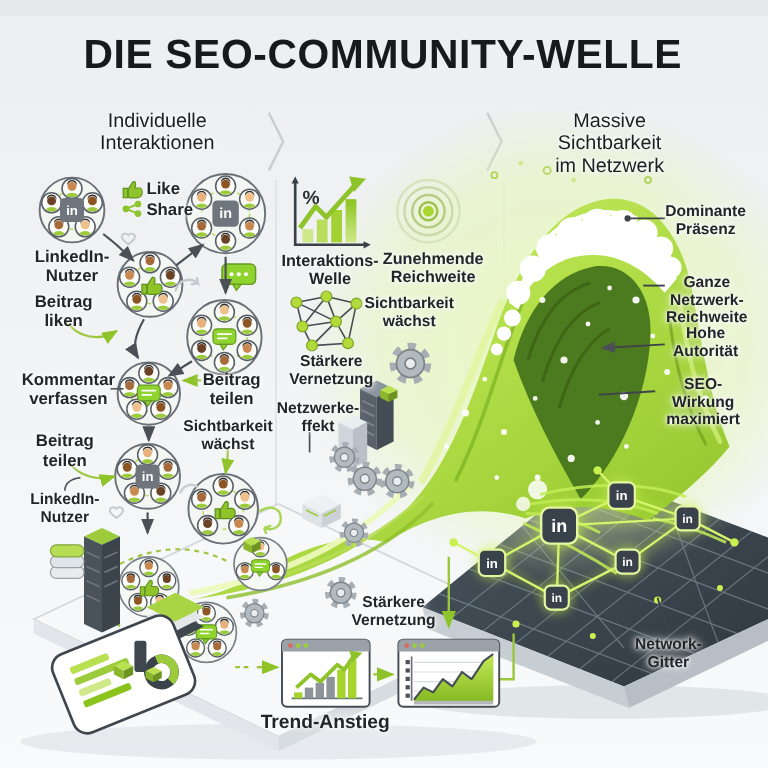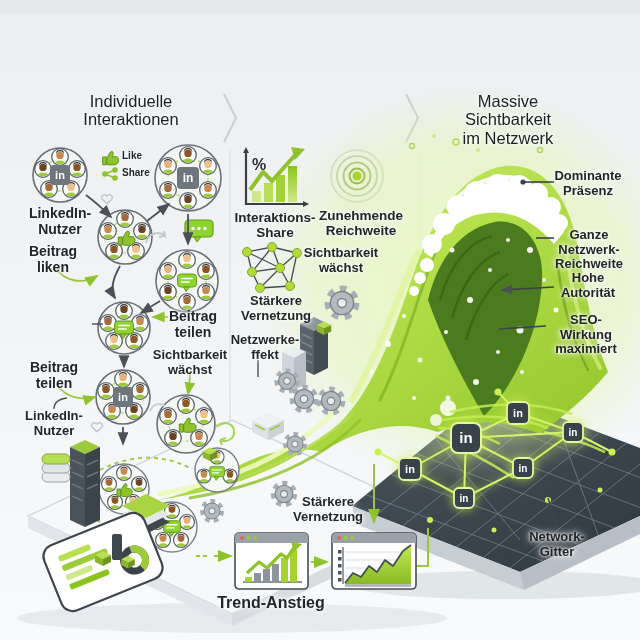--- a/index.html
+++ b/index.html
@@ -7,21 +7,21 @@
          background:linear-gradient(180deg,#eceef1 0%,#f1f3f5 45%,#f8fafb 100%);
          font-family:"Liberation Sans",sans-serif;}
   #art{position:absolute;left:0;top:0;z-index:1;}
   .lbl{position:absolute;z-index:2;transform:translateX(-50%);text-align:center;
        font-weight:700;font-size:13px;line-height:1.12;color:#222529;
        white-space:pre-line;
        text-shadow:0 0 3px #fff,0 0 6px rgba(255,255,255,.85),0 0 10px rgba(255,255,255,.7);}
   .hdr{font-size:16.5px;font-weight:400;color:#1b1e22;}
   .ttl{font-size:34px;font-weight:800;letter-spacing:.5px;color:#17191c;
        white-space:nowrap;text-shadow:none;}
-  .ls{transform:none;text-align:right;font-size:10px;}
+  .ls{transform:none;text-align:right;font-size:14px;}
   svg text{font-family:"Liberation Sans",sans-serif;}
 </style>
 </head>
 <body>
 
 <div id="stage">
 
 <svg id="art" width="640" height="640" viewBox="0 0 640 640">
 <defs>
   <linearGradient id="gWave" x1="0" y1="0" x2="1" y2="1">
@@ -569,43 +569,46 @@
           <line x1="13" y1="27" x2="79" y2="27"></line>
           <line x1="13" y1="35" x2="79" y2="35"></line>
           <line x1="13" y1="43" x2="79" y2="43"></line>
         </g>
   <path d="M13,51 L21,43 L29,46 L37,36 L45,41 L53,29 L61,35 L71,20 L79,14 L79,54 L13,54 Z" fill="#6a7278" opacity=".5"></path>
   <path d="M13,50 L21,40 L29,44 L37,33 L45,39 L53,27 L61,33 L71,18 L79,12 L79,51 L13,51 Z" fill="url(#gArea)"></path>
   <polyline points="13,50 21,40 29,44 37,33 45,39 53,27 61,33 71,18 79,12" fill="none" stroke="#464e55" stroke-width="1.8" stroke-linejoin="round"></polyline>
 </g>
 </svg>
 
+<div class="lbl ttl" style="left:319px;top:27px;">DIE SEO-COMMUNITY-WELLE</div>
 
 <div class="lbl hdr" style="left:131px;top:92px;">Individuelle
 Interaktionen</div>
 <div class="lbl hdr" style="left:508px;top:92px;">Massive Sichtbarkeit
 im Netzwerk</div>
 
 <div class="lbl ls" style="left:122px;top:150px;">Like</div>
 <div class="lbl ls" style="left:122px;top:167px;">Share</div>
 <div class="lbl" style="left:60px;top:206px;font-size:14px;">LinkedIn-
 Nutzer</div>
 <div class="lbl" style="left:53px;top:244px;font-size:14px;">Beitrag
 liken</div>
+<div class="lbl" style="left:57px;top:309px;font-size:14px;">Kommentar
+verfassen</div>
 <div class="lbl" style="left:193px;top:309px;font-size:14px;">Beitrag
 teilen</div>
 <div class="lbl" style="left:190px;top:348px;">Sichtbarkeit
 wächst</div>
 <div class="lbl" style="left:54px;top:360px;font-size:14px;">Beitrag
 teilen</div>
 <div class="lbl" style="left:54px;top:409px;">LinkedIn-
 Nutzer</div>
 
 <div class="lbl" style="left:275px;top:210px;font-size:13.5px;">Interaktions-
-Share</div>
+Welle</div>
 <div class="lbl" style="left:361px;top:208px;font-size:13.5px;">Zunehmende
 Reichweite</div>
 <div class="lbl" style="left:341px;top:246px;">Sichtbarkeit
 wächst</div>
 <div class="lbl" style="left:276px;top:294px;">Stärkere
 Vernetzung</div>
 <div class="lbl" style="left:265px;top:333px;">Netzwerke-
 ffekt</div>
 
 <div class="lbl" style="left:588px;top:169px;">Dominante

